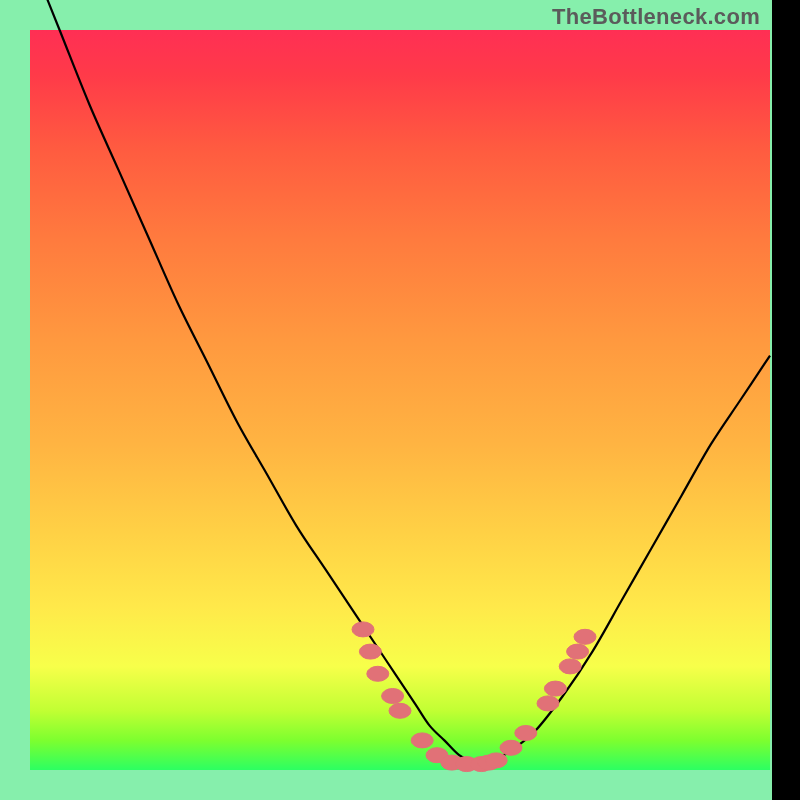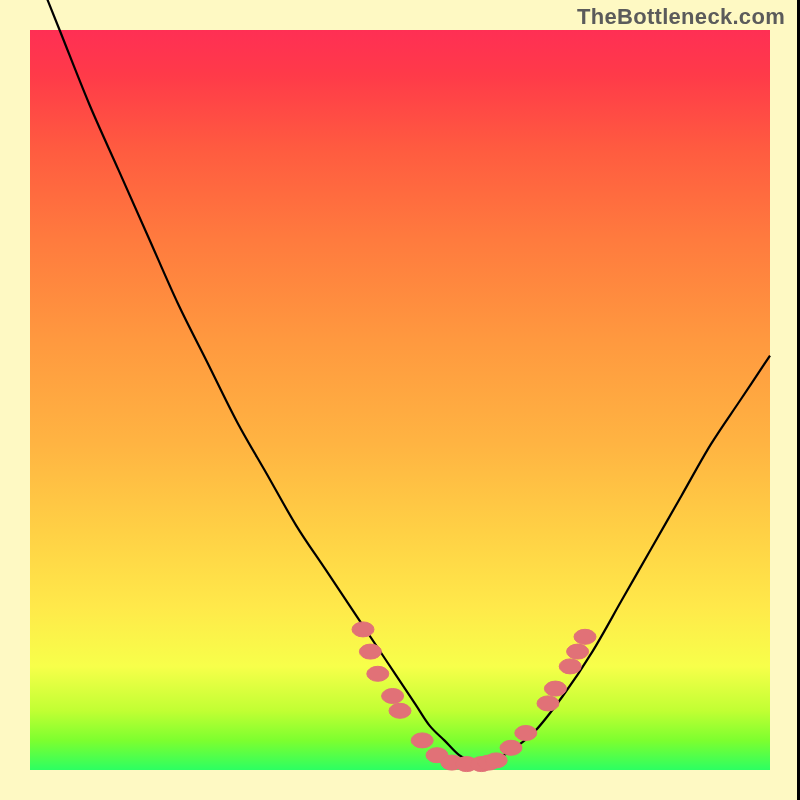--- a/index.html
+++ b/index.html
@@ -8,22 +8,21 @@
     width: 800px;
     height: 800px;
     background: #000000;
     overflow: hidden;
     font-family: Arial, Helvetica, sans-serif;
   }
   .frame {
     position: relative;
     width: 772px;
     height: 800px;
-    background: #fef9c3;
-    padding-left: 25px;
+    background: #86efac;
   }
   .watermark {
     position: absolute;
     top: 4px;
     right: 12px;
     color: #5b5b5b;
     font-size: 22px;
     font-weight: 600;
     letter-spacing: 0.3px;
     z-index: 10;

